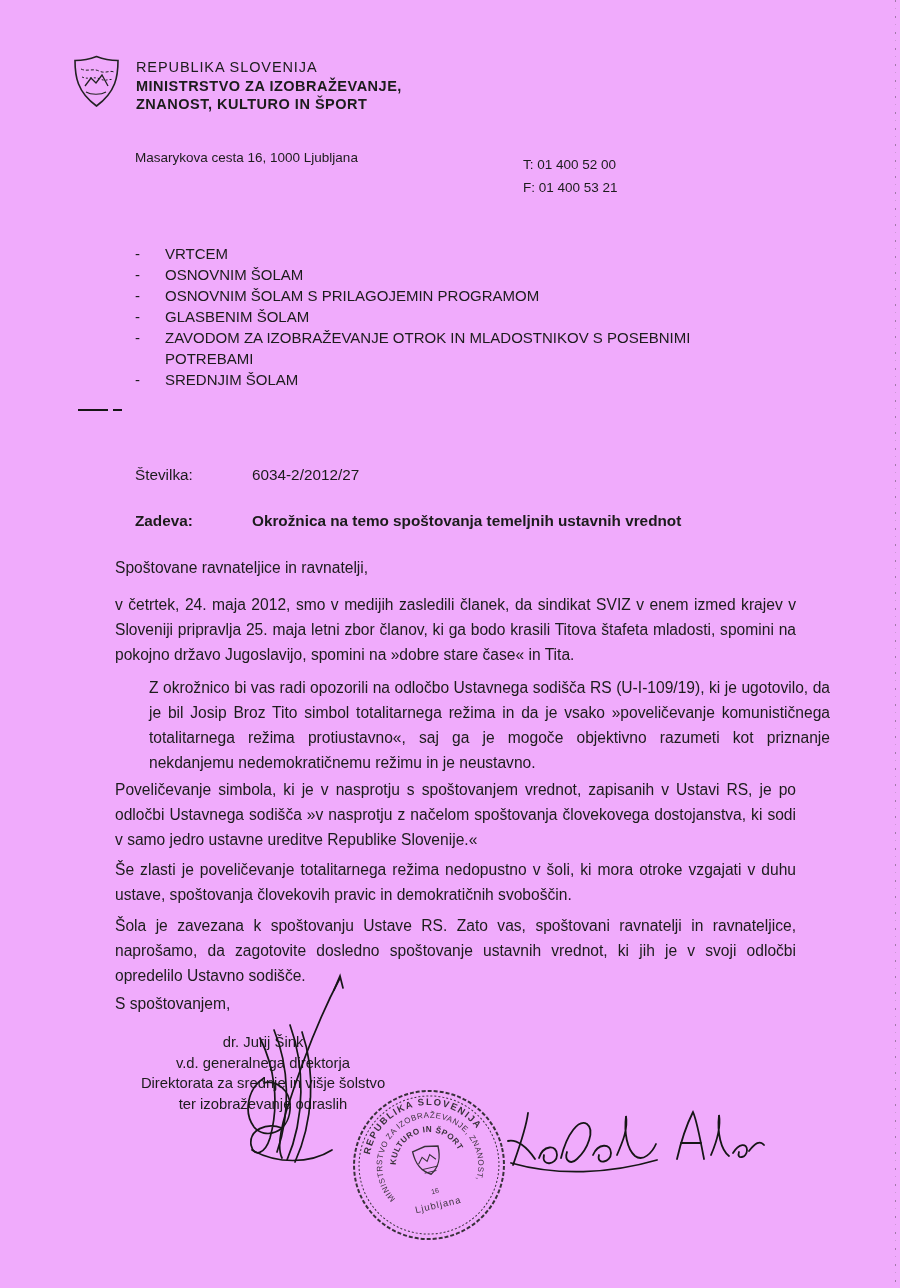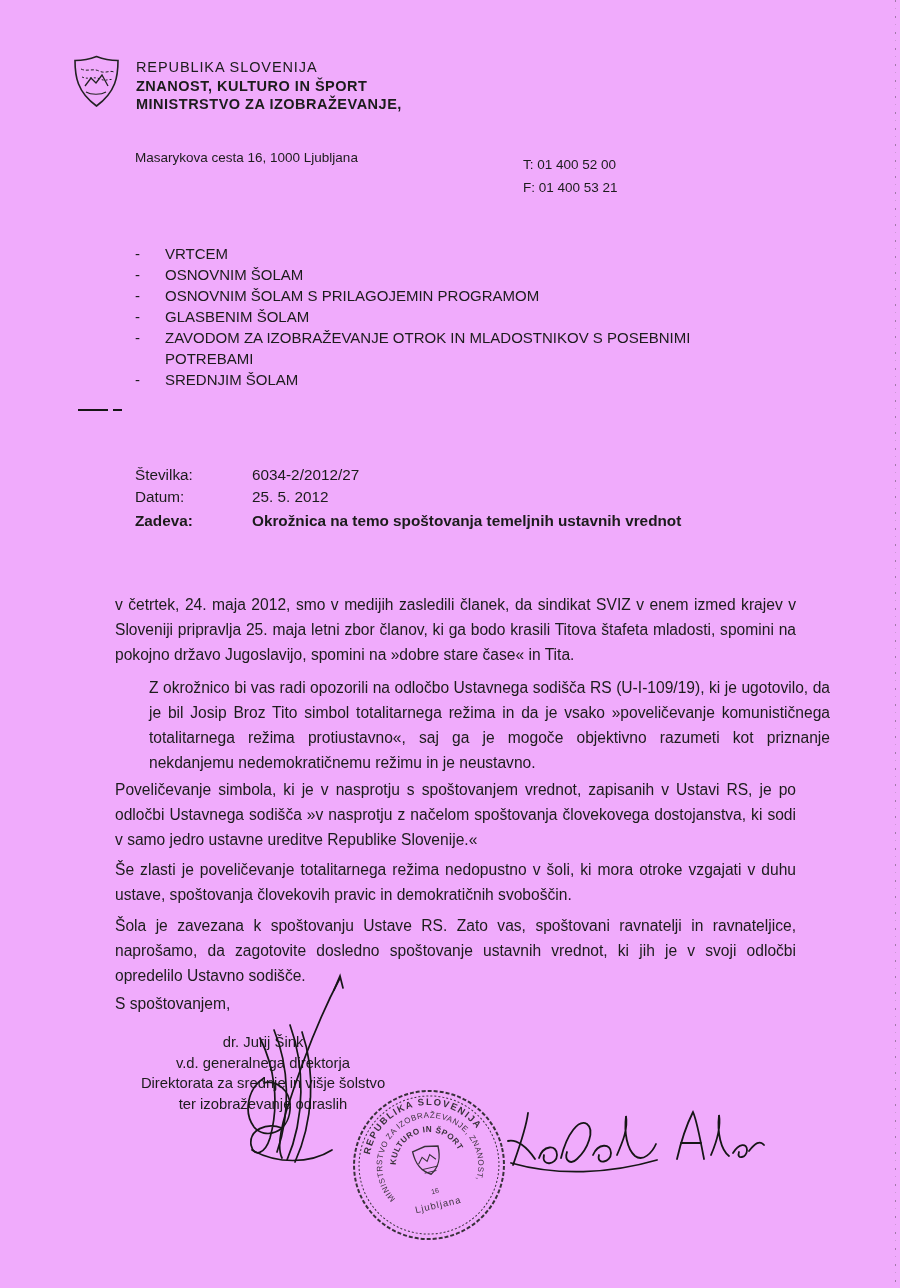--- a/index.html
+++ b/index.html
@@ -64,22 +64,22 @@
       <path d="M23.5,1.5 C31,4.5 39,5.5 45,5.5 C45,21 43,37 23.5,51 C4,37 2,21 2,5.5 C8,5.5 16,4.5 23.5,1.5 Z" fill="none" stroke="#222" stroke-width="1.6"></path>
       <path d="M12,31 L18,23 L23,28 L29,20 L35,31" fill="none" stroke="#222" stroke-width="1.3"></path>
       <path d="M8,14 C14,17 20,13 26,16 C32,19 37,15 41,17" fill="none" stroke="#222" stroke-width="1" stroke-dasharray="3 2"></path>
       <path d="M9,22 C15,25 21,21 27,24 C33,27 37,23 40,25" fill="none" stroke="#222" stroke-width="1" stroke-dasharray="2 2"></path>
       <path d="M13,37 C18,40 28,40 33,37" fill="none" stroke="#222" stroke-width="1.1"></path>
     </svg>
   </div>
 
   <div class="hdr-text">
     <div class="hdr-republic">REPUBLIKA SLOVENIJA</div>
+    <div class="hdr-min">MINISTRSTVO ZA IZOBRAŽEVANJE,</div>
     <div class="hdr-min">ZNANOST, KULTURO IN ŠPORT</div>
-    <div class="hdr-min">MINISTRSTVO ZA IZOBRAŽEVANJE,</div>
   </div>
 
   <div class="address">Masarykova cesta 16, 1000 Ljubljana</div>
 
   <div class="phones">
     <div>T: 01 400 52 00</div>
     <div>F: 01 400 53 21</div>
   </div>
 
   <div class="recipients">
@@ -112,31 +112,28 @@
   <div class="sep-mark">
     <span class="sep-long"></span>
     <span class="sep-short"></span>
   </div>
 
   <div class="meta">
     <div class="meta-row">
       <span class="meta-label">Številka:</span>
       <span>6034-2/2012/27</span>
     </div>
-    <div class="meta-row">
-      <span class="meta-label">Datum:</span>
-      <span>25. 5. 2012</span>
-    </div>
   </div>
 
   <div class="zadeva">
     <span class="meta-label">Zadeva:</span>
     <span class="zvalue">Okrožnica na temo spoštovanja temeljnih ustavnih vrednot</span>
   </div>
 
+  <div class="bodyline salutation">Spoštovane ravnateljice in ravnatelji,</div>
   <div class="bodyline para p1">v četrtek, 24. maja 2012, smo v medijih zasledili članek, da sindikat SVIZ v enem izmed krajev v Sloveniji pripravlja 25. maja letni zbor članov, ki ga bodo krasili Titova štafeta mladosti, spomini na pokojno državo Jugoslavijo, spomini na »dobre stare čase« in Tita.</div>
   <div class="bodyline para p2">Z okrožnico bi vas radi opozorili na odločbo Ustavnega sodišča RS (U-I-109/19), ki je ugotovilo, da je bil Josip Broz Tito simbol totalitarnega režima in da je vsako »poveličevanje komunističnega totalitarnega režima protiustavno«, saj ga je mogoče objektivno razumeti kot priznanje nekdanjemu nedemokratičnemu režimu in je neustavno.</div>
   <div class="bodyline para p3">Poveličevanje simbola, ki je v nasprotju s spoštovanjem vrednot, zapisanih v Ustavi RS, je po odločbi Ustavnega sodišča »v nasprotju z načelom spoštovanja človekovega dostojanstva, ki sodi v samo jedro ustavne ureditve Republike Slovenije.«</div>
   <div class="bodyline para p4">Še zlasti je poveličevanje totalitarnega režima nedopustno v šoli, ki mora otroke vzgajati v duhu ustave, spoštovanja človekovih pravic in demokratičnih svoboščin.</div>
   <div class="bodyline para p5">Šola je zavezana k spoštovanju Ustave RS. Zato vas, spoštovani ravnatelji in ravnateljice, naprošamo, da zagotovite dosledno spoštovanje ustavnih vrednot, ki jih je v svoji odločbi opredelilo Ustavno sodišče.</div>
   <div class="bodyline closing">S spoštovanjem,</div>
 
   <div class="sig sig-left">
     <div>dr. Jurij Šink</div>
     <div>v.d. generalnega direktorja</div>

